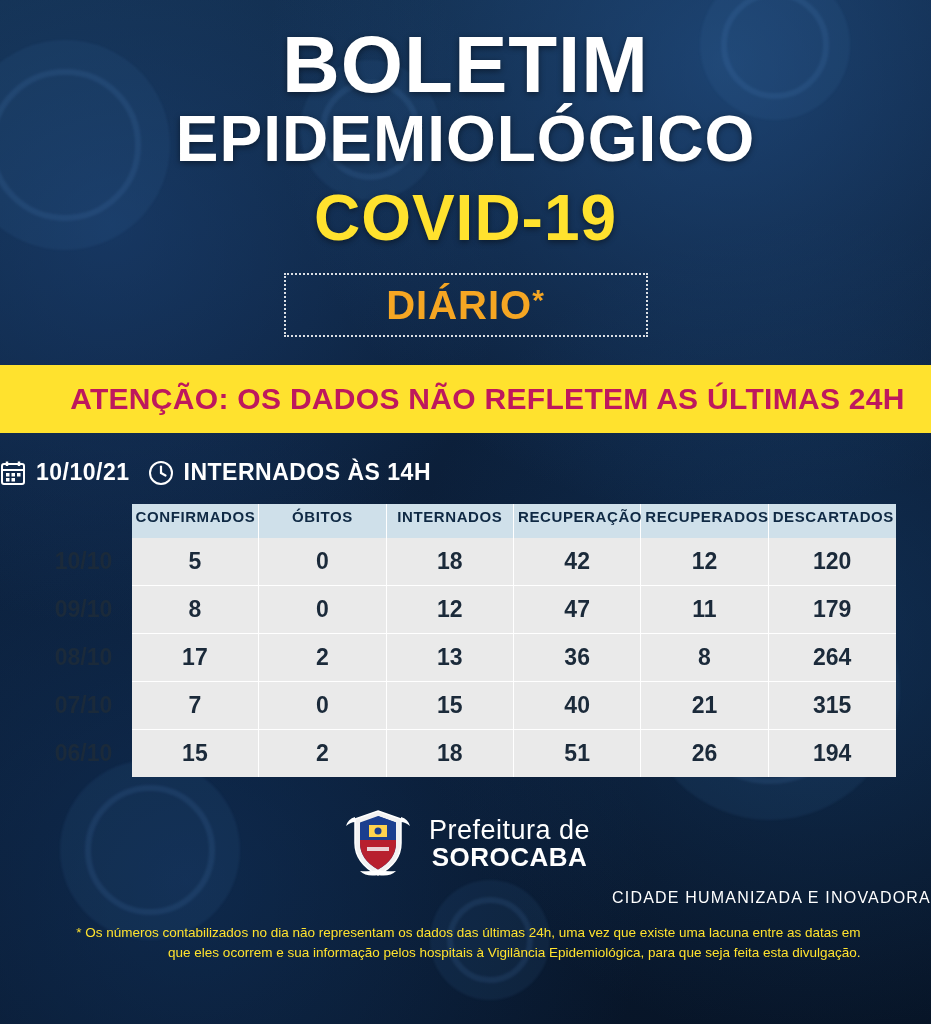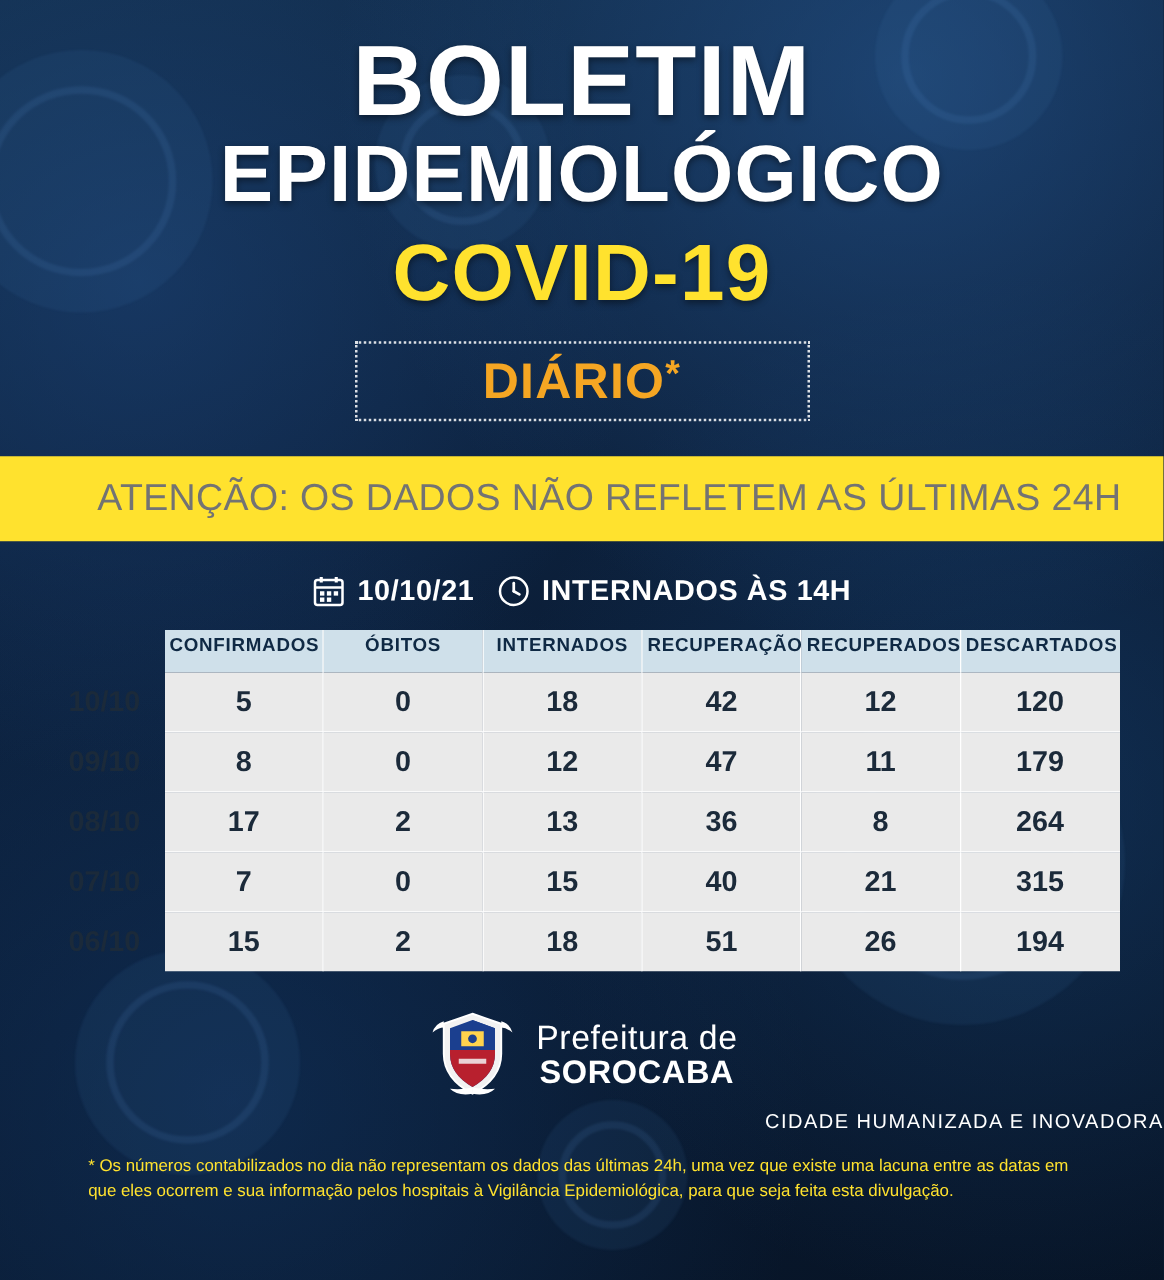--- a/index.html
+++ b/index.html
@@ -96,35 +96,34 @@
     z-index: 3;
     margin-top: 28px;
     width: 100%;
     background: #ffe22e;
     height: 68px;
     display: flex;
     align-items: center;
     justify-content: center;
   }
   .alert-text {
-    color: #737373;
+    color: #be185d;
     font-size: 30px;
-    font-weight: normal;
+    font-weight: bold;
     letter-spacing: 0.3px;
     text-align: center;
     margin-left: 44px;
   }
 
   .datebar {
     position: relative;
     z-index: 3;
     margin-top: 26px;
     display: flex;
     align-items: center;
-    justify-content: center;
     gap: 18px;
     color: #ffffff;
   }
   .datebar .chunk {
     display: flex;
     align-items: center;
     gap: 10px;
   }
   .datebar .label {
     font-size: 23px;
@@ -217,21 +216,21 @@
     font-weight: normal;
     letter-spacing: 1.2px;
     text-align: right;
   }
   .disclaimer {
     margin: 16px auto 0;
     width: 790px;
     color: #ffe22e;
     font-size: 13.5px;
     line-height: 1.5;
-    text-align: left;
+    text-align: right;
   }
 </style>
 </head>
 <body>
 
 <div class="poster">
 
   <div class="blob b1"></div>
   <div class="blob b2"></div>
   <div class="blob b3"></div>

